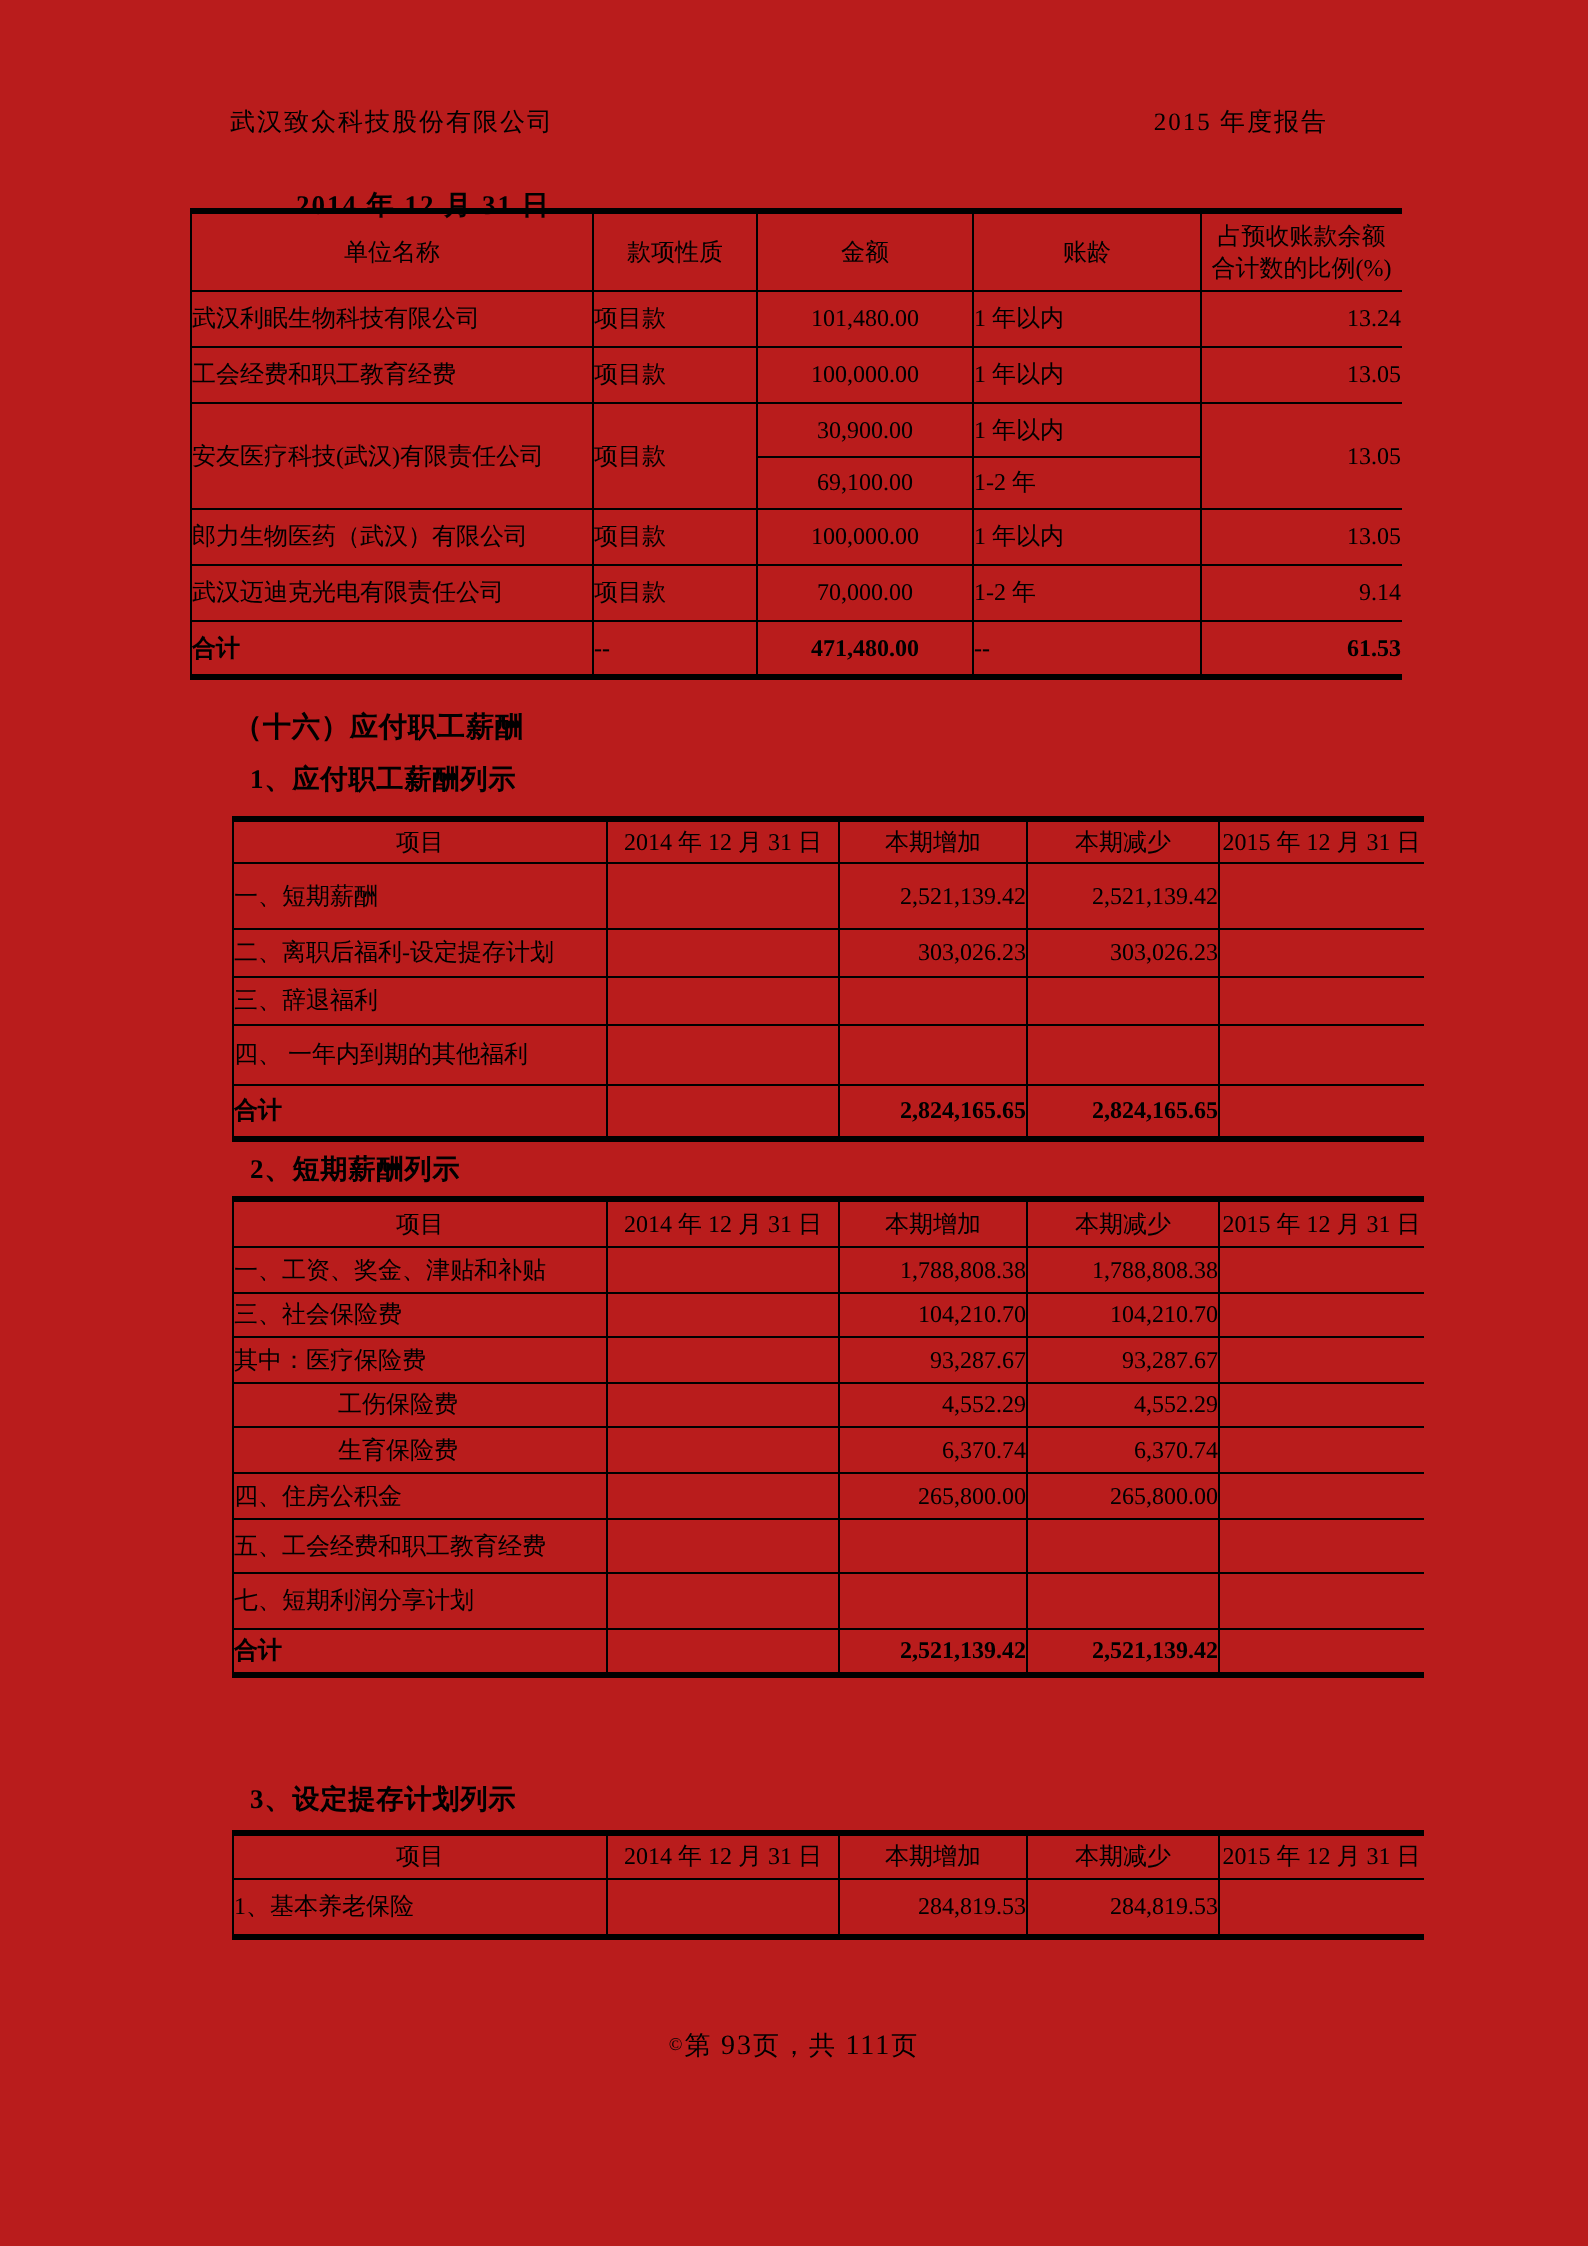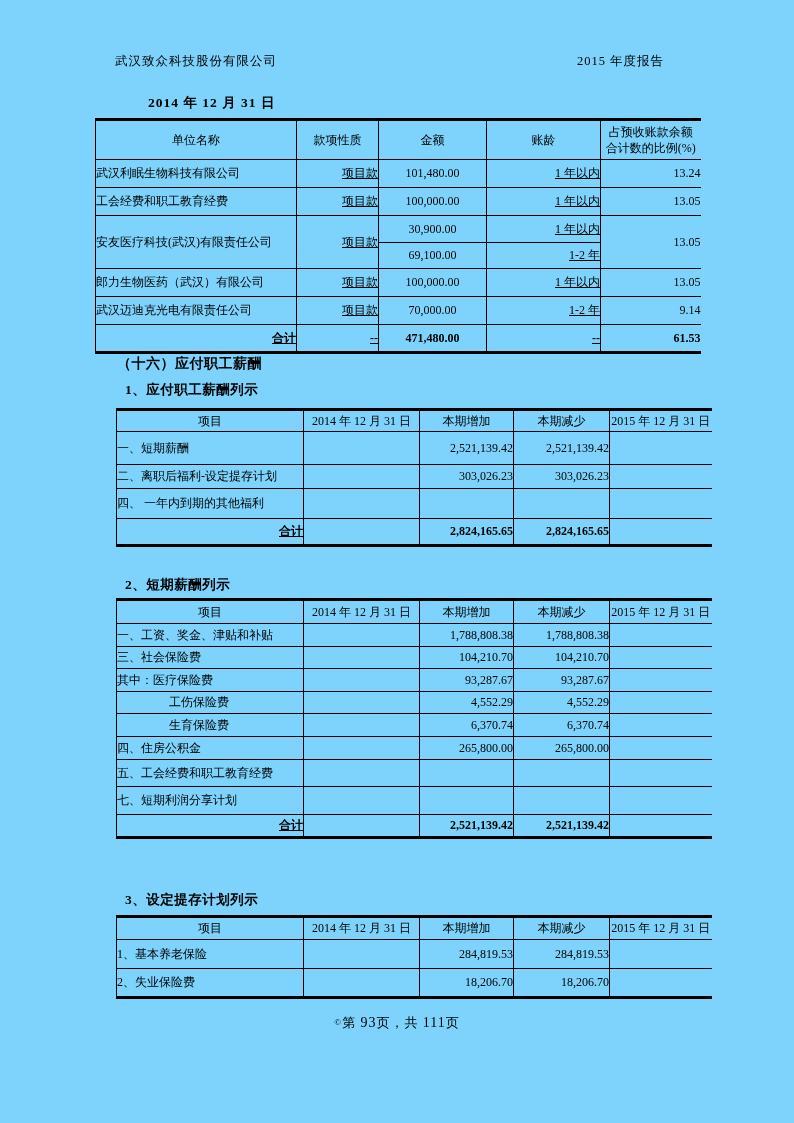--- a/index.html
+++ b/index.html
@@ -1,19 +1,19 @@
 <!DOCTYPE html>
 <html><head>
 <meta charset="utf-8">
 <style>
   html,body{margin:0;padding:0;background:#ffffff;}
   .page{
     position:relative;
     width:794px;height:1123px;
-    background:#7dd3fc;
+    background:#b91c1c;
     font-family:"Liberation Serif","DejaVu Serif",serif;
     color:#000;
     font-size:12px;
     overflow:hidden;
   }
   
   .doc-header{
     position:absolute;top:53px;left:115px;right:130px;
     display:flex;justify-content:space-between;align-items:baseline;
     font-size:12.5px;letter-spacing:1px;
@@ -28,32 +28,32 @@
     border-top:3px solid #000;border-bottom:3px solid #000;
     position:absolute;
   }
   table.fin td,table.fin th{
     border-left:1px solid #000;border-top:1px solid #000;
     font-weight:normal;font-size:12px;padding:0;
     vertical-align:middle;overflow:hidden;
   }
   table.fin tr.first > td, table.fin tr.first > th{border-top:none;}
   
-  #tbl1{left:95px;top:118px;width:605px;}
+  #tbl1{left:95px;top:104px;width:605px;}
   
   #tbl2{left:116px;top:408px;width:595px;}
   #tbl3{left:116px;top:598px;width:595px;}
   #tbl4{left:116px;top:915px;width:595px;}
   .h40{height:40px}.h37{height:37px}.h33{height:33px}.h30{height:30px}
   .h29{height:29px}.h28{height:28px}.h27{height:27px}.h26{height:26px}
   .h24{height:24px}.h23{height:23px}.h22{height:22px}
   th.hc{text-align:center;}
   th.pre{white-space:pre-line;line-height:1.35;}
   td.c-name{text-align:left;padding-left:7px;margin-left:44px;}
-  td.c-center{text-align:right;text-decoration:underline;}
+  td.c-center{text-align:left;}
   td.c-amt{text-align:center;padding-right:7px;}
   td.c-ratio{text-align:right;padding-right:3px;}
   td.c-label{text-align:left;padding-left:15px;}
   td.c-label.ind2{padding-left:52px;}
   td.c-num{text-align:right;padding-right:8px;}
   tr.total-row td{font-weight:bold;}
   
   .sec-title{
     position:absolute;left:117px;
     font-weight:bold;font-size:14px;letter-spacing:0.5px;
@@ -178,20 +178,27 @@
         <td class="c-num">2,521,139.42</td>
         <td class="c-num"></td>
       </tr>
       <tr class="h24">
         <td class="c-label">二、离职后福利-设定提存计划</td>
         <td class="c-num"></td>
         <td class="c-num">303,026.23</td>
         <td class="c-num">303,026.23</td>
         <td class="c-num"></td>
       </tr>
+      <tr class="h24">
+        <td class="c-label">三、辞退福利</td>
+        <td class="c-num"></td>
+        <td class="c-num"></td>
+        <td class="c-num"></td>
+        <td class="c-num"></td>
+      </tr>
       <tr class="h30">
         <td class="c-label">四、 一年内到期的其他福利</td>
         <td class="c-num"></td>
         <td class="c-num"></td>
         <td class="c-num"></td>
         <td class="c-num"></td>
       </tr>
       <tr class="h27 total-row">
         <td class="c-center">合计</td>
         <td class="c-num"></td>
@@ -304,27 +311,20 @@
         <th class="hc">本期减少</th>
         <th class="hc">2015 年 12 月 31 日</th>
       </tr>
       <tr class="h29">
         <td class="c-label">1、基本养老保险</td>
         <td class="c-num"></td>
         <td class="c-num">284,819.53</td>
         <td class="c-num">284,819.53</td>
         <td class="c-num"></td>
       </tr>
-      <tr class="h29">
-        <td class="c-label">2、失业保险费</td>
-        <td class="c-num"></td>
-        <td class="c-num">18,206.70</td>
-        <td class="c-num">18,206.70</td>
-        <td class="c-num"></td>
-      </tr>
     </tbody>
   </table>
 
   <div class="page-footer">
     <span class="sym">©</span><span>第</span>
     <span class="pg-num">93</span><span>页，共</span>
     <span class="pg-num">111</span><span>页</span>
   </div>
 
 </div>

